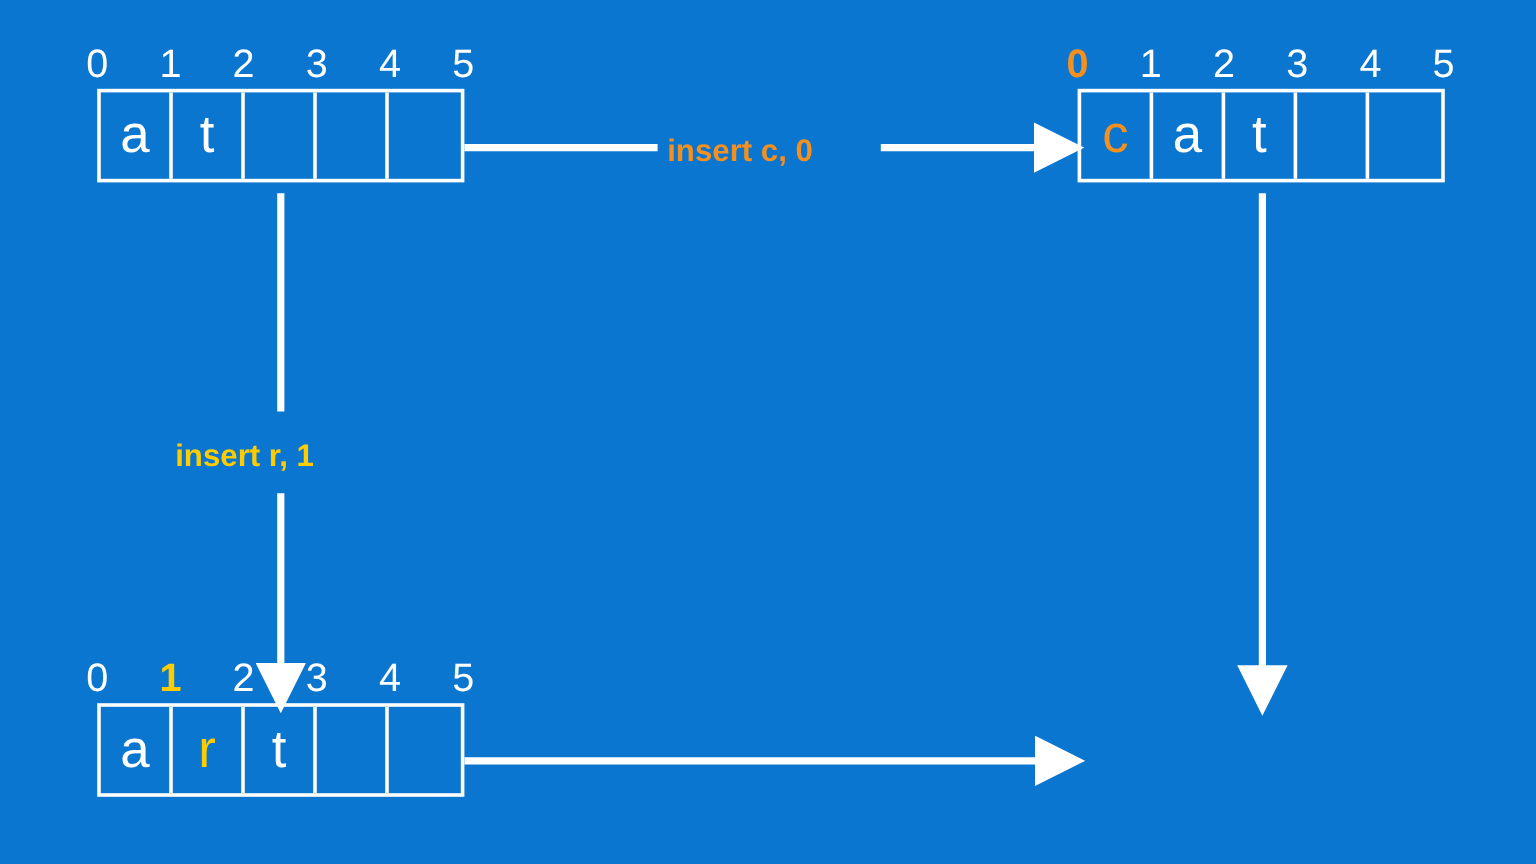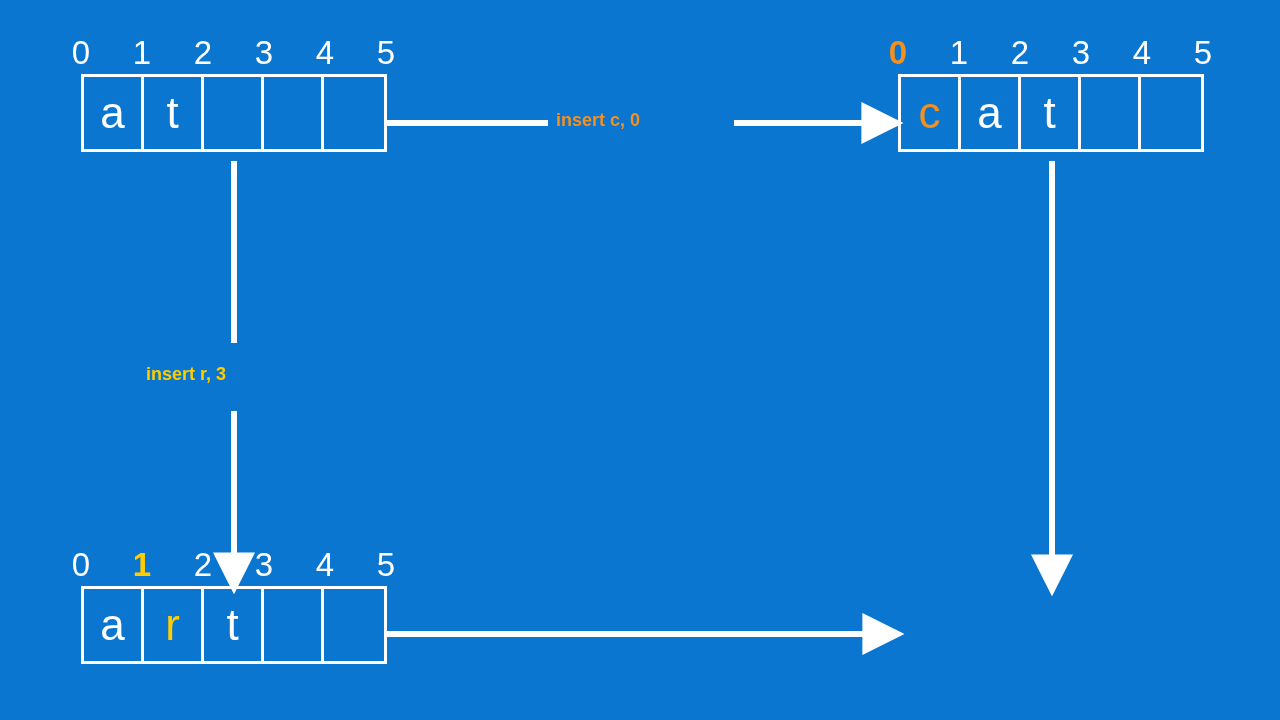--- a/index.html
+++ b/index.html
@@ -63,21 +63,21 @@
     color: #ffffff;
   }
   .cell:last-child {
     border-right: none;
   }
   .cell.val-orange { color: #f5901e; }
   .cell.val-yellow { color: #ffcc00; }
 
   .op-label {
     position: absolute;
-    font-size: 18px;
+    font-size: 26px;
     font-weight: bold;
     white-space: nowrap;
     font-family: "Liberation Sans", sans-serif;
   }
   .op-label.orange { color: #f5901e; }
   .op-label.yellow { color: #ffcc00; }
 
   svg.arrows {
     position: absolute;
     left: 0;
@@ -159,15 +159,15 @@
       <div class="cell">a</div>
       <div class="cell val-yellow">r</div>
       <div class="cell">t</div>
       <div class="cell"></div>
       <div class="cell"></div>
     </div>
   </div>
 
   <div class="op-label orange" style="left:556px; top:110px;">insert c, 0</div>
 
-  <div class="op-label yellow" style="left:146px; top:364px;">insert r, 3</div>
+  <div class="op-label yellow" style="left:146px; top:364px;">insert r, 1</div>
 
 </div>
 
 </body></html>

